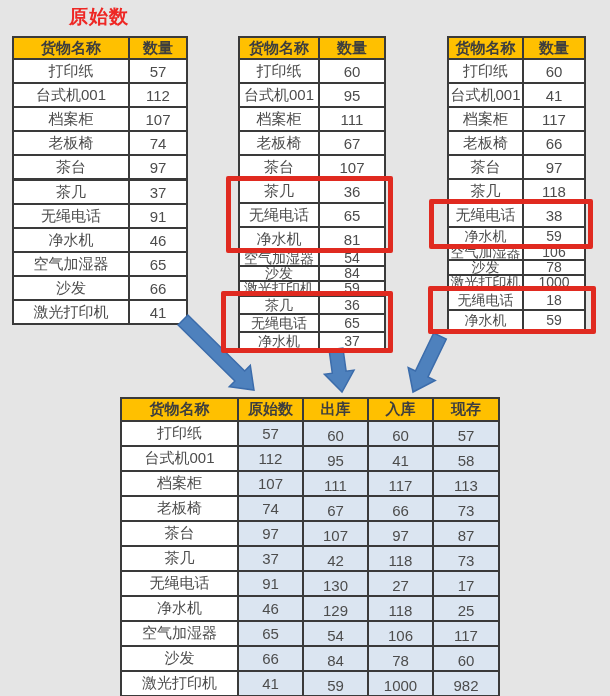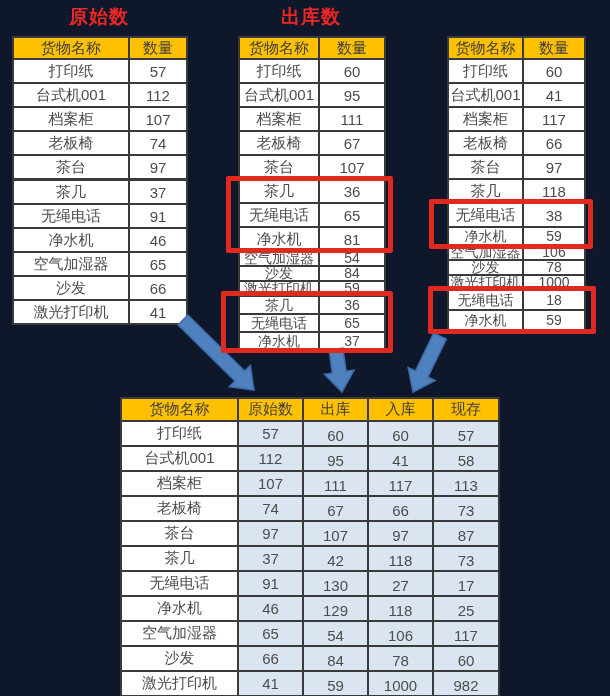--- a/index.html
+++ b/index.html
@@ -1,38 +1,38 @@
 <!DOCTYPE html>
 <html><head>
 <meta charset="utf-8">
 <style>
   html,body{margin:0;padding:0;background:#ffffff;}
   .canvas{
-    position:relative;width:610px;height:696px;background:#0f172a;
+    position:relative;width:610px;height:696px;background:#e5e5e5;
     font-family:"Liberation Sans","DejaVu Sans",sans-serif;overflow:hidden;
   }
   .tbl-title{
     position:absolute;top:4px;height:26px;line-height:26px;
     text-align:center;font-size:19px;font-weight:bold;color:#ee2724;
     letter-spacing:1px;
   }
   #title-original{left:12px;width:174px;}
   #title-outbound{left:238px;width:146px;}
   #title-inbound{left:447px;width:137px;}
 
   table.grid{
     position:absolute;border-collapse:collapse;table-layout:fixed;
     background:#ffffff;
   }
   table.grid th,table.grid td{
     border:2px solid #3a3a3a;text-align:center;vertical-align:middle;
     padding:0;white-space:nowrap;overflow:hidden;
   }
   table.grid th{
-    background:#ffc000;color:#3e3e3e;font-weight:normal;font-size:15px;height:20px;
+    background:#ffc000;color:#3e3e3e;font-weight:bold;font-size:15px;height:20px;
   }
   table.grid td{color:#4c4c4c;font-size:15px;height:22px;}
 
   #tbl-original{left:12px;top:36px;width:174px;}
   #tbl-outbound{left:238px;top:36px;width:146px;}
   #tbl-inbound{left:447px;top:36px;width:137px;}
   #tbl-summary{left:120px;top:397px;width:378px;}
   #tbl-summary th{height:21px;}
 
   tr.thick td{border-top:3px solid #3a3a3a;}
@@ -53,21 +53,20 @@
   #box-r2{left:428px;top:286px;width:168px;height:48px;}
 
   #arrow-layer{position:absolute;left:0;top:0;width:610px;height:696px;z-index:4;pointer-events:none;}
 </style>
 </head>
 <body>
 
 <div class="canvas">
 
   <div class="tbl-title" id="title-original">原始数</div>
-  <div class="tbl-title" id="title-outbound">出库数</div>
 
   <table class="grid top-table" id="tbl-original">
     <colgroup>
         <col style="width:116px">
         <col style="width:58px">
       </colgroup>
   <thead>
         <tr>
           <th>货物名称</th>
           <th>数量</th>

